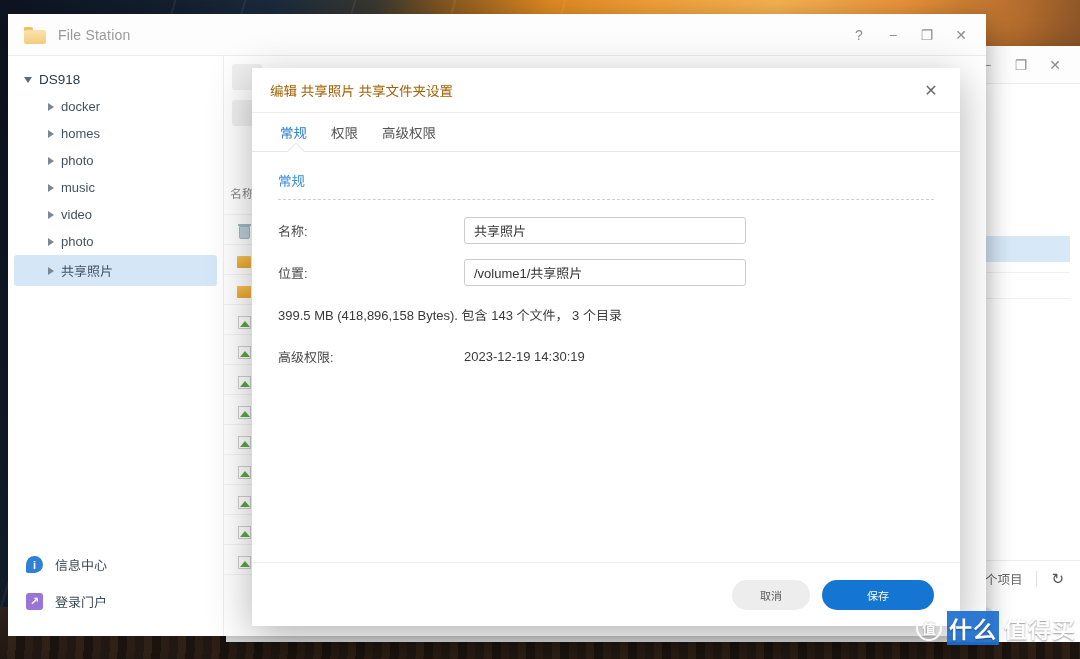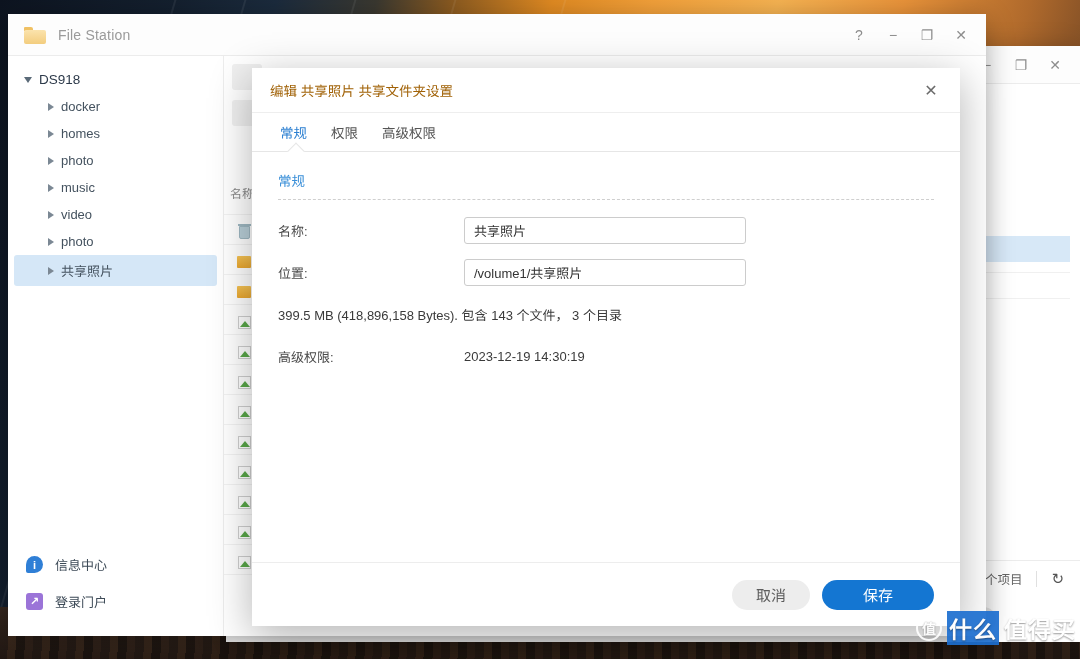--- a/index.html
+++ b/index.html
@@ -283,21 +283,21 @@
   #modal-foot {
     flex: 0 0 64px; height: 64px;
     border-top: 1px solid #ededed;
     display: flex; align-items: center; justify-content: flex-end;
     gap: 12px; padding-right: 26px;
     background: #fff;
   }
   .btn {
     min-width: 76px; height: 30px; border-radius: 15px;
     display: flex; align-items: center; justify-content: center;
-    font-size: 15px; border: none;
+    font-size: 11px; border: none;
     font-family: Liberation Mono, monospace;
   }
   .btn-secondary { background: #ededed; color: #5d5d5d; min-width: 78px; }
   .btn-primary { background: #1476d2; color: #ffffff; min-width: 112px; }
 
   
   #watermark {
     position: absolute; right: 4px; bottom: 14px;
     z-index: 20;
     display: flex; align-items: center; gap: 5px;

